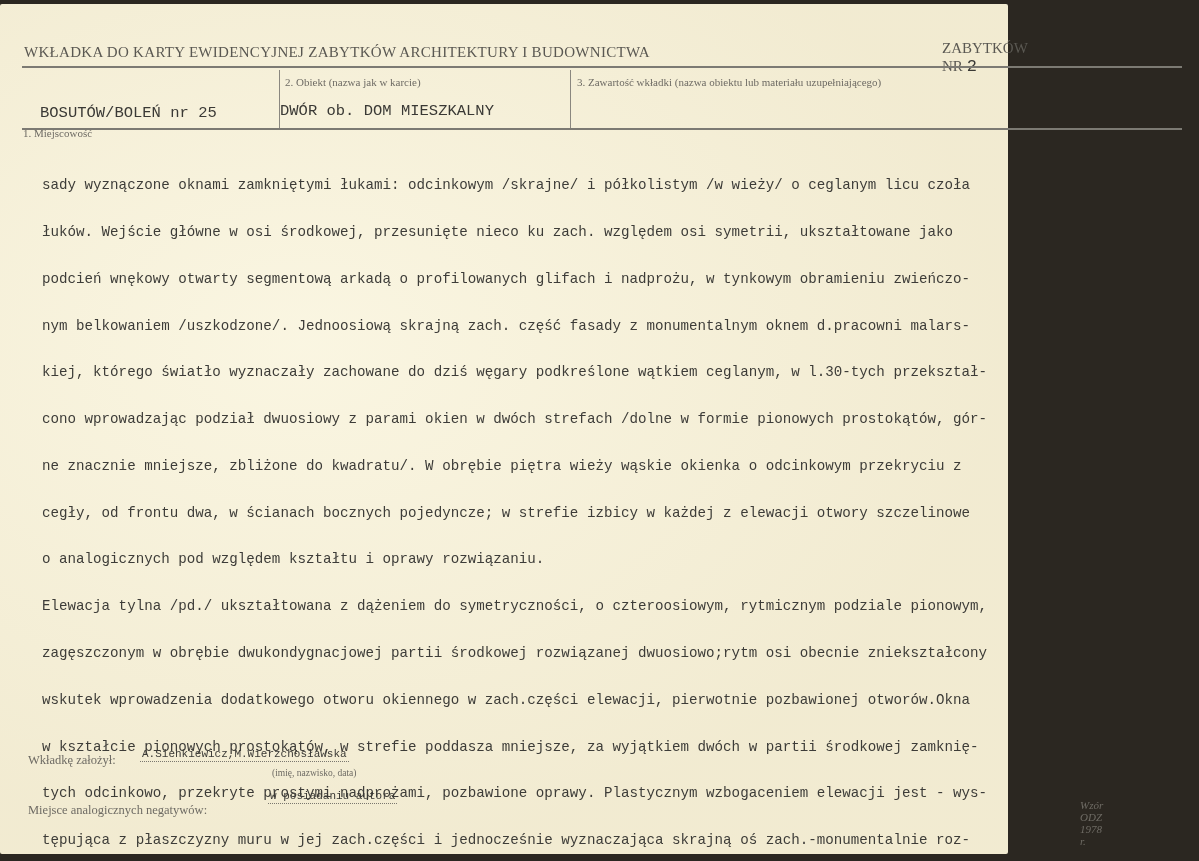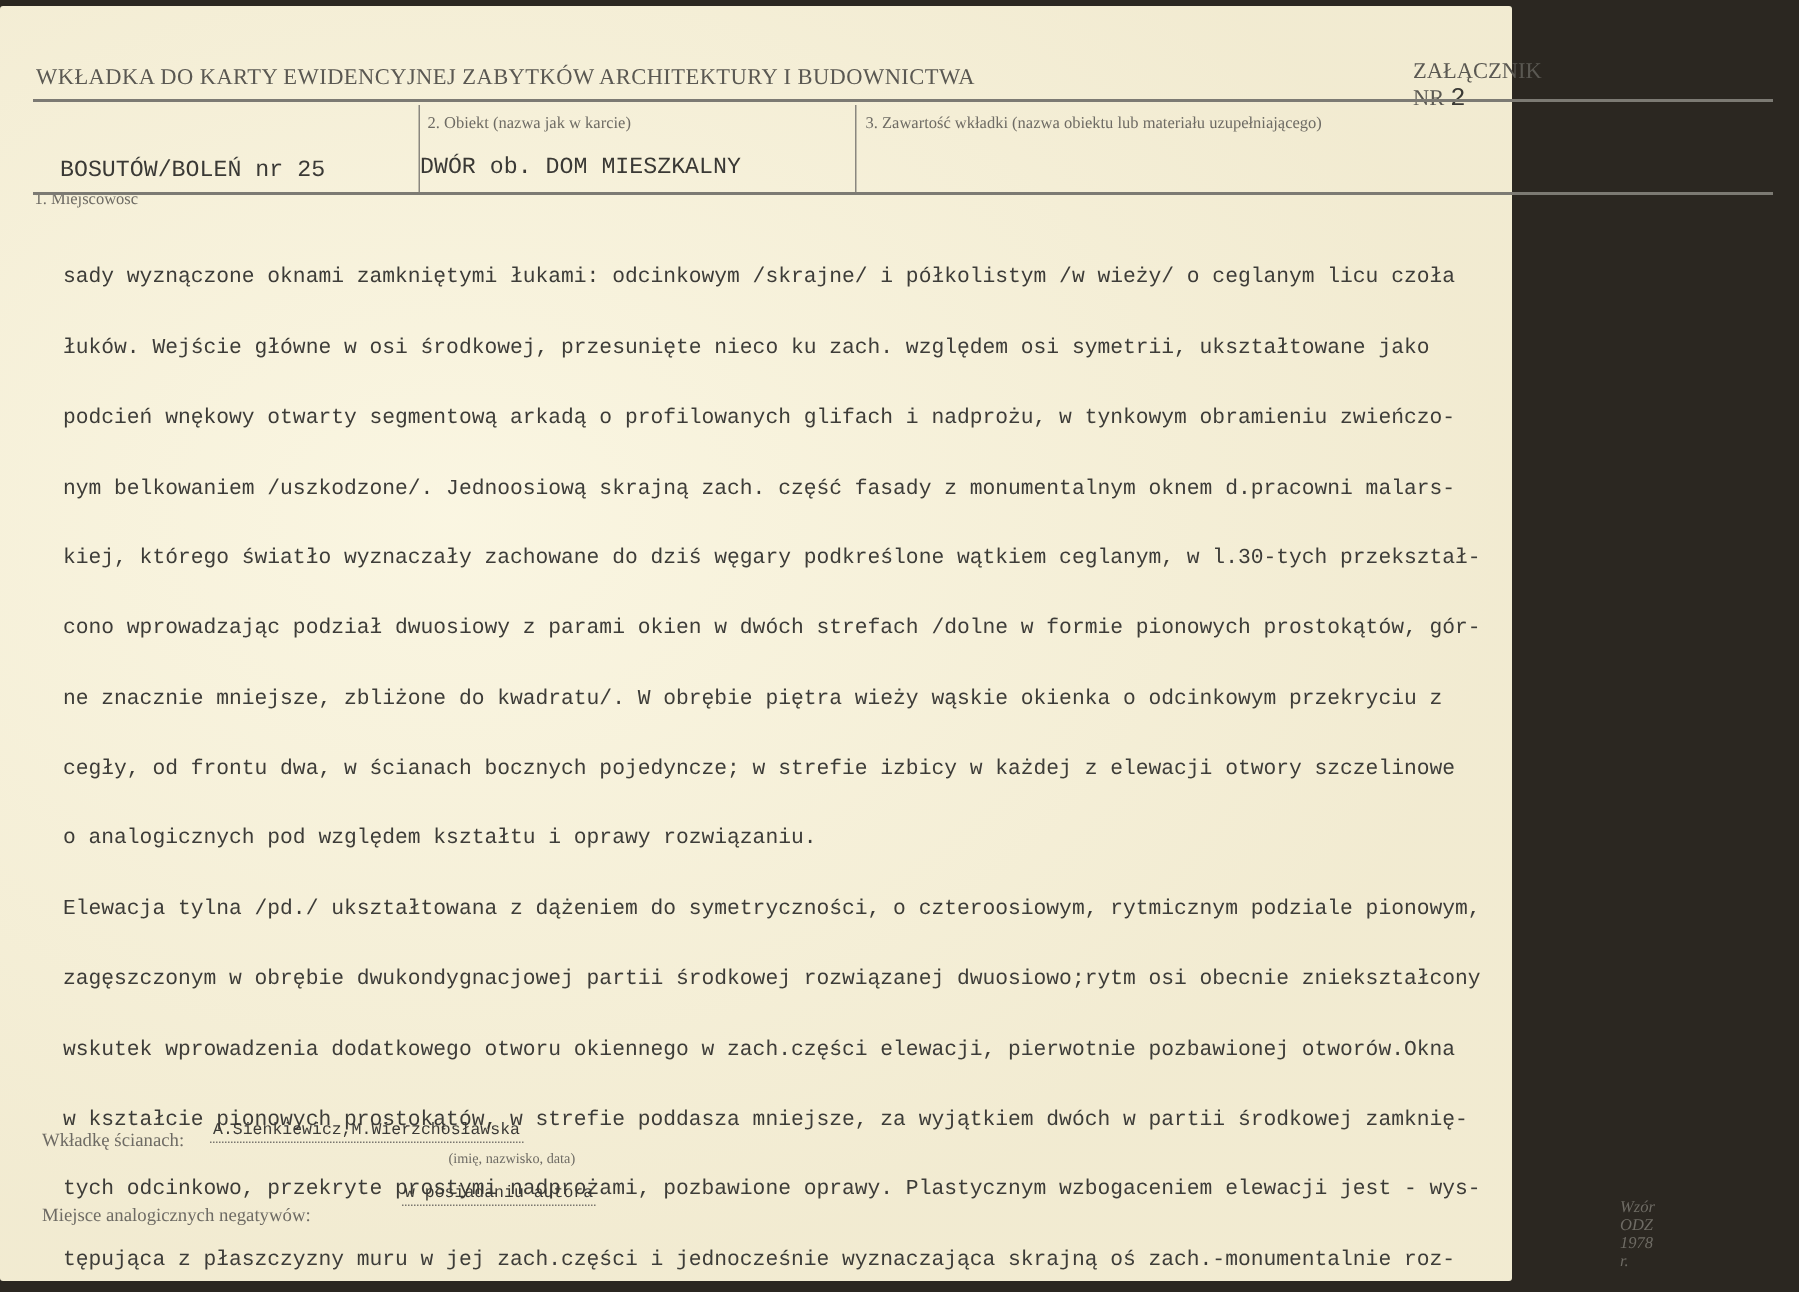--- a/index.html
+++ b/index.html
@@ -39,31 +39,31 @@
       font-size: 14.2px; line-height: 15.6px; color: #3d3c38;
       white-space: pre;
     }
     .body-text .line { display: block; }
     .sig-label { position: absolute; font-size: 12.5px; color: #6e6b64; }
     .sig-value {
       position: absolute; font-family: "Liberation Mono", monospace;
       font-size: 11px; color: #3a3935;
       border-bottom: 1px dotted #7a776f; padding: 0 2px 1px 2px;
     }
-    .sig-hint { position: absolute; font-size: 9.5px; color: #6e6b64; margin-left: 27px; }
+    .sig-hint { position: absolute; font-size: 9.5px; color: #6e6b64; }
     .footer-note { position: absolute; left: 1080px; top: 795px; font-size: 11px; color: #6e6b64; font-style: italic; }
   </style>
 </head>
 <body>
 
 <div class="sheet">
 
   <div class="form-title">WKŁADKA DO KARTY EWIDENCYJNEJ ZABYTKÓW ARCHITEKTURY I BUDOWNICTWA</div>
   <div class="attach">
-    <span>ZAŁĄCZNIK NR</span><span class="num">2</span>
+    <span>ZABYTKÓW NR</span><span class="num">2</span>
   </div>
 
   <div class="rule" style="top:62px;"></div>
   <div class="vrule" style="left:279px;"></div>
   <div class="vrule" style="left:570px;"></div>
 
   <div class="field-label" style="left:23px; top:79px;margin-top:44px;">1. Miejscowość</div>
   <div class="field-value" style="left:40px; top:100px;">BOSUTÓW/BOLEŃ nr 25</div>
 
   <div class="field-label" style="left:285px; top:72px;">2. Obiekt (nazwa jak w karcie)</div>
@@ -102,21 +102,21 @@
     
     
     
     
     
     
     
     
   </div>
 
-  <div class="sig-label" style="left:28px; top:749px;">Wkładkę ścianach:</div>
+  <div class="sig-label" style="left:28px; top:749px;">Wkładkę założył:</div>
   <div class="sig-value" style="left:140px; top:744px;">A.Sienkiewicz,M.Wierzchosławska</div>
   <div class="sig-hint" style="left:272px; top:764px;">(imię, nazwisko, data)</div>
 
   <div class="sig-label" style="left:28px; top:799px;">Miejsce analogicznych negatywów:</div>
   <div class="sig-value" style="left:268px; top:786px;">w posiadaniu autora</div>
 
   <div class="footer-note">Wzór ODZ 1978 r.</div>
 </div>
 
 </body></html>

